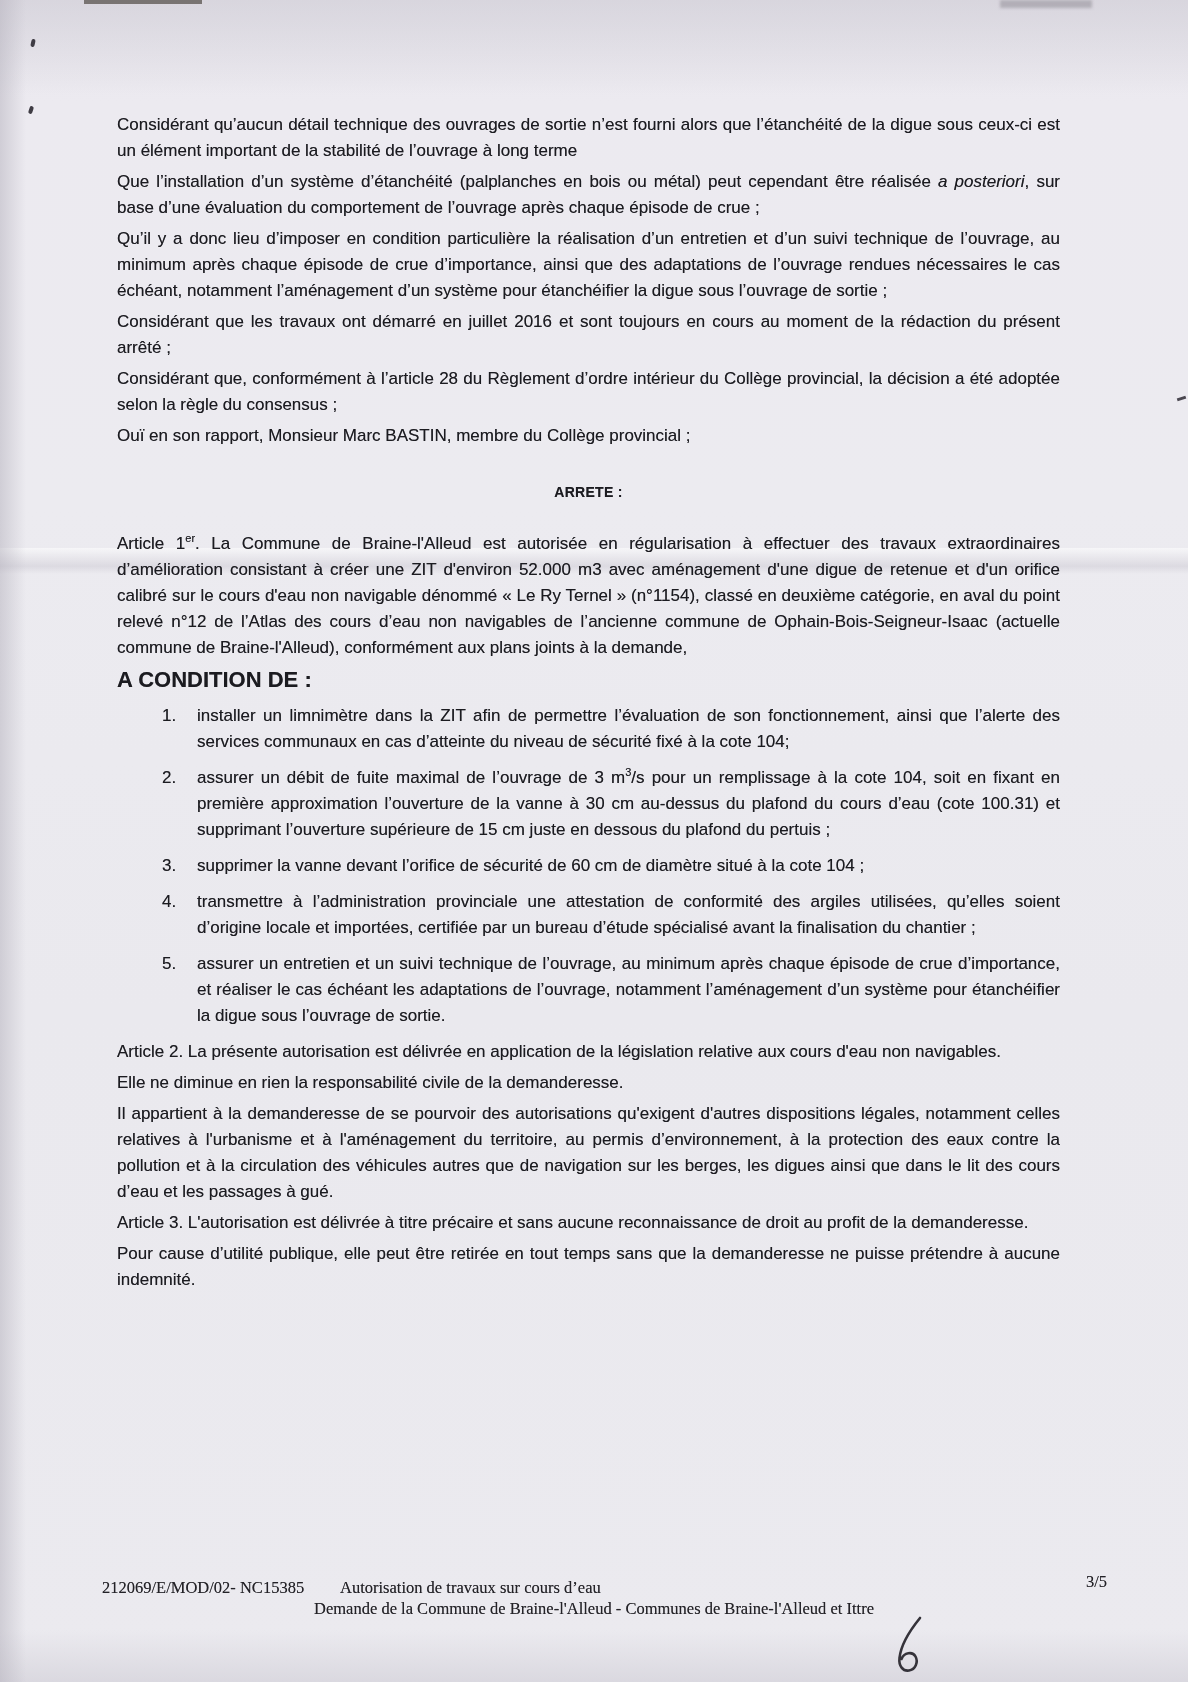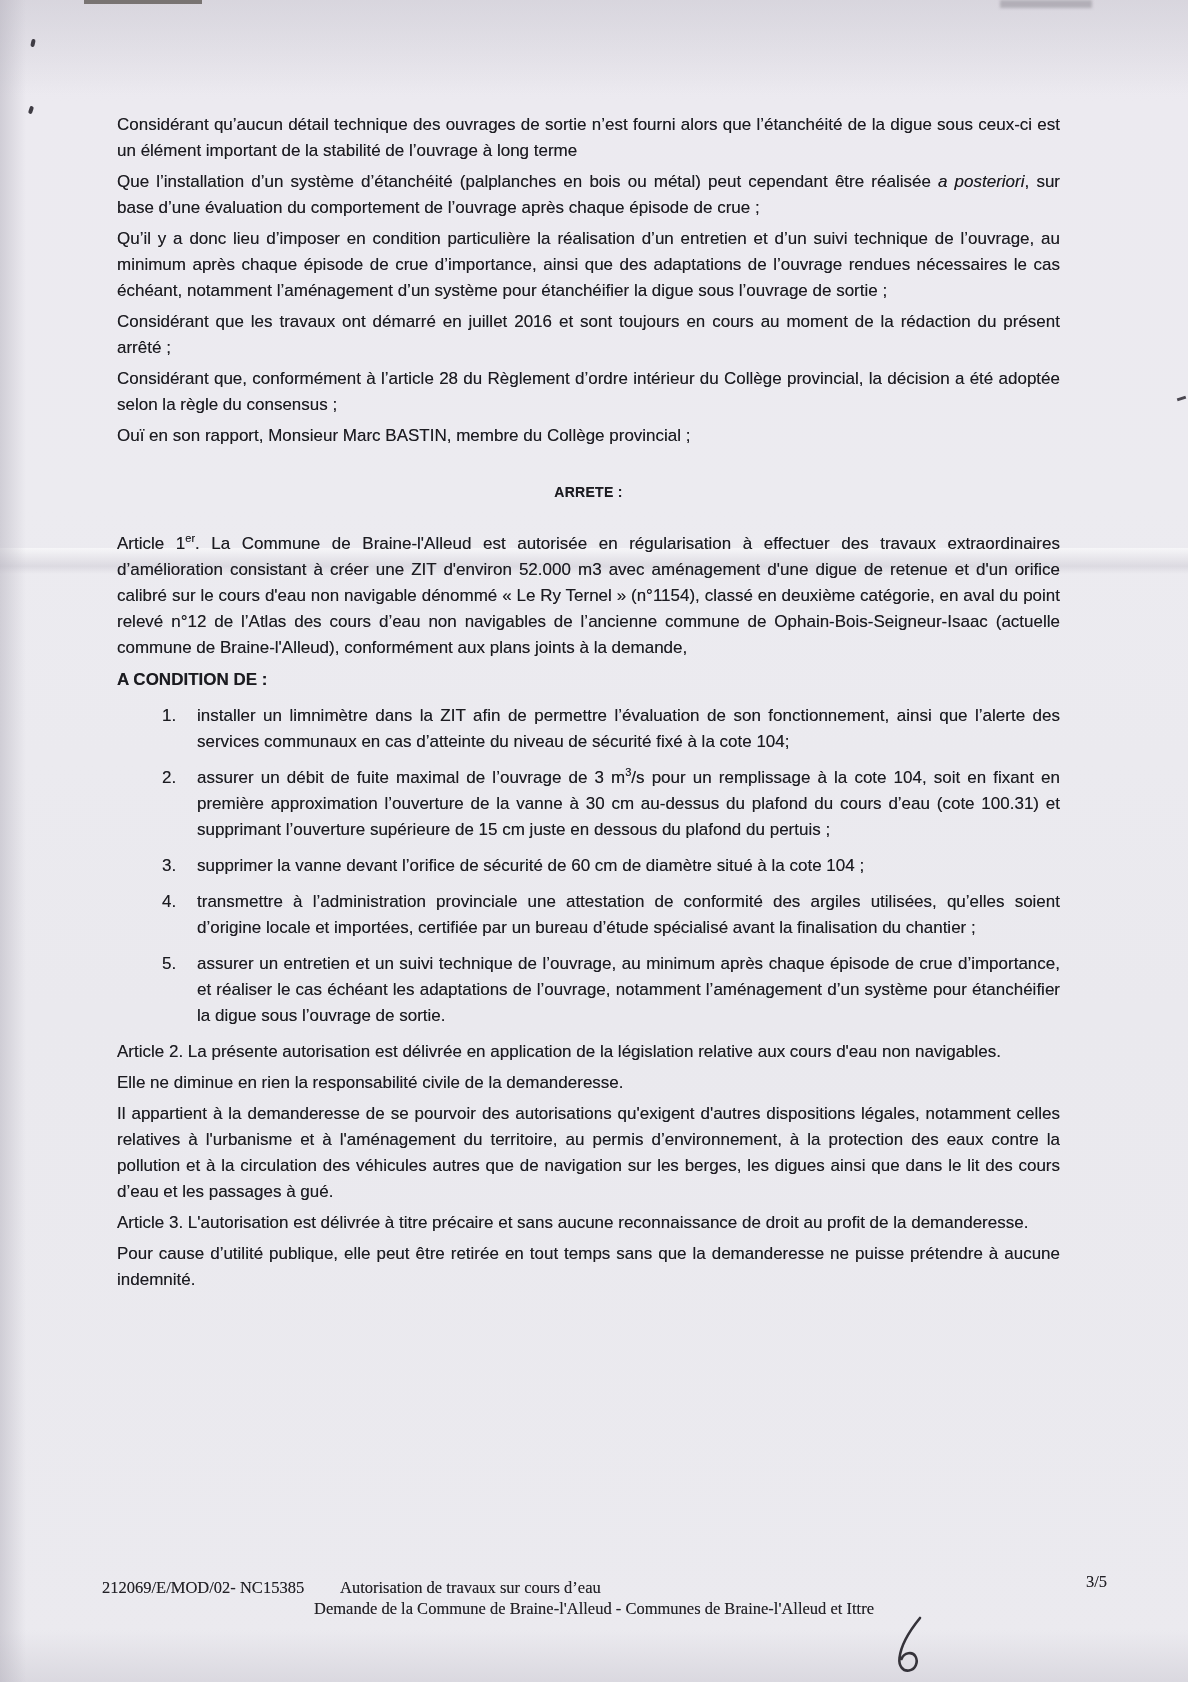--- a/index.html
+++ b/index.html
@@ -54,21 +54,21 @@
     font-size:17px;line-height:26px;color:#1b1b20;
     text-align:justify;
     text-shadow:0 0 .5px rgba(27,27,32,.55);
   }
   .content p{margin:0 0 5px 0;}
   .arrete-heading{
     margin:30px 0 26px 0;
     text-align:center;font-weight:bold;font-size:14px;letter-spacing:.3px;
   }
   .cond-heading{
-    margin:6px 0 10px 0;font-weight:bold;font-size:17px;text-align:left;
+    margin:6px 0 10px 0;font-weight:bold;font-size:22px;text-align:left;
   }
   .item{position:relative;padding-left:80px;margin:0 0 10px 0;}
   .item .num{position:absolute;left:45px;top:0;}
   .art-label{font-weight:normal;}
   .article3{margin-top:12px;}
   sup{font-size:11px;line-height:0;}
   .footer{
     position:absolute;left:0;top:1572px;width:1188px;
     font-family:"Liberation Serif", serif;font-size:16.5px;color:#232227;
     text-shadow:0 0 .4px rgba(35,34,39,.5);

